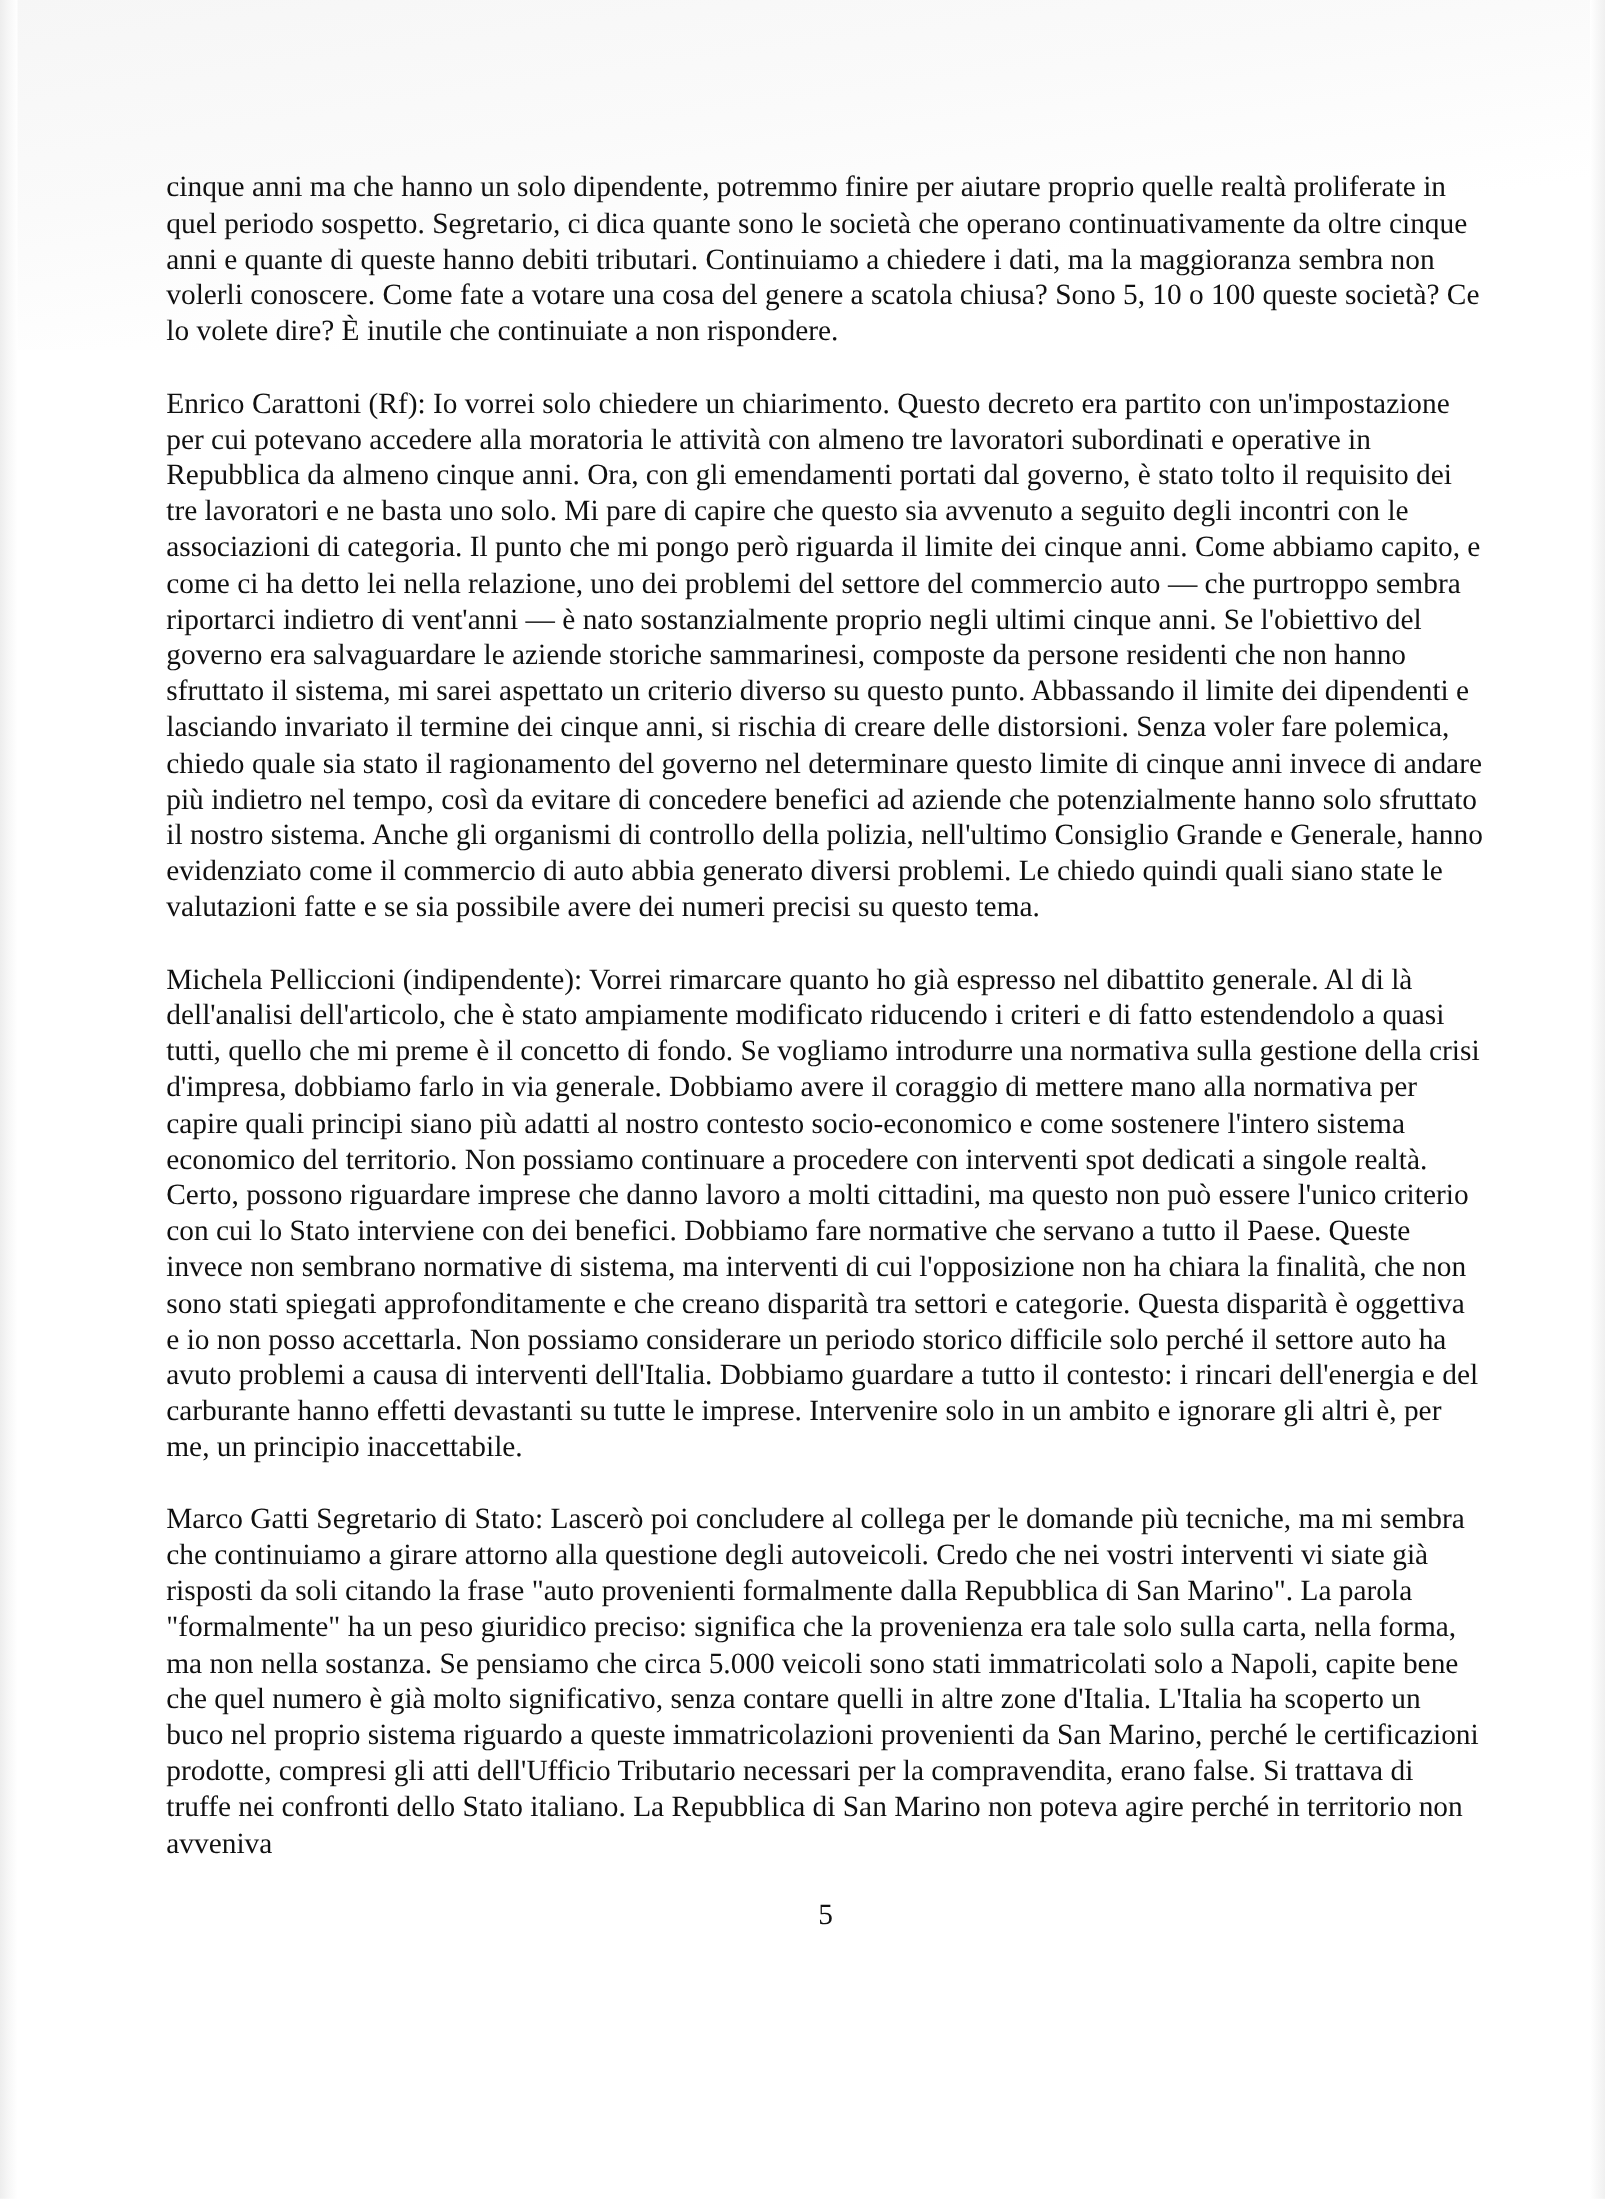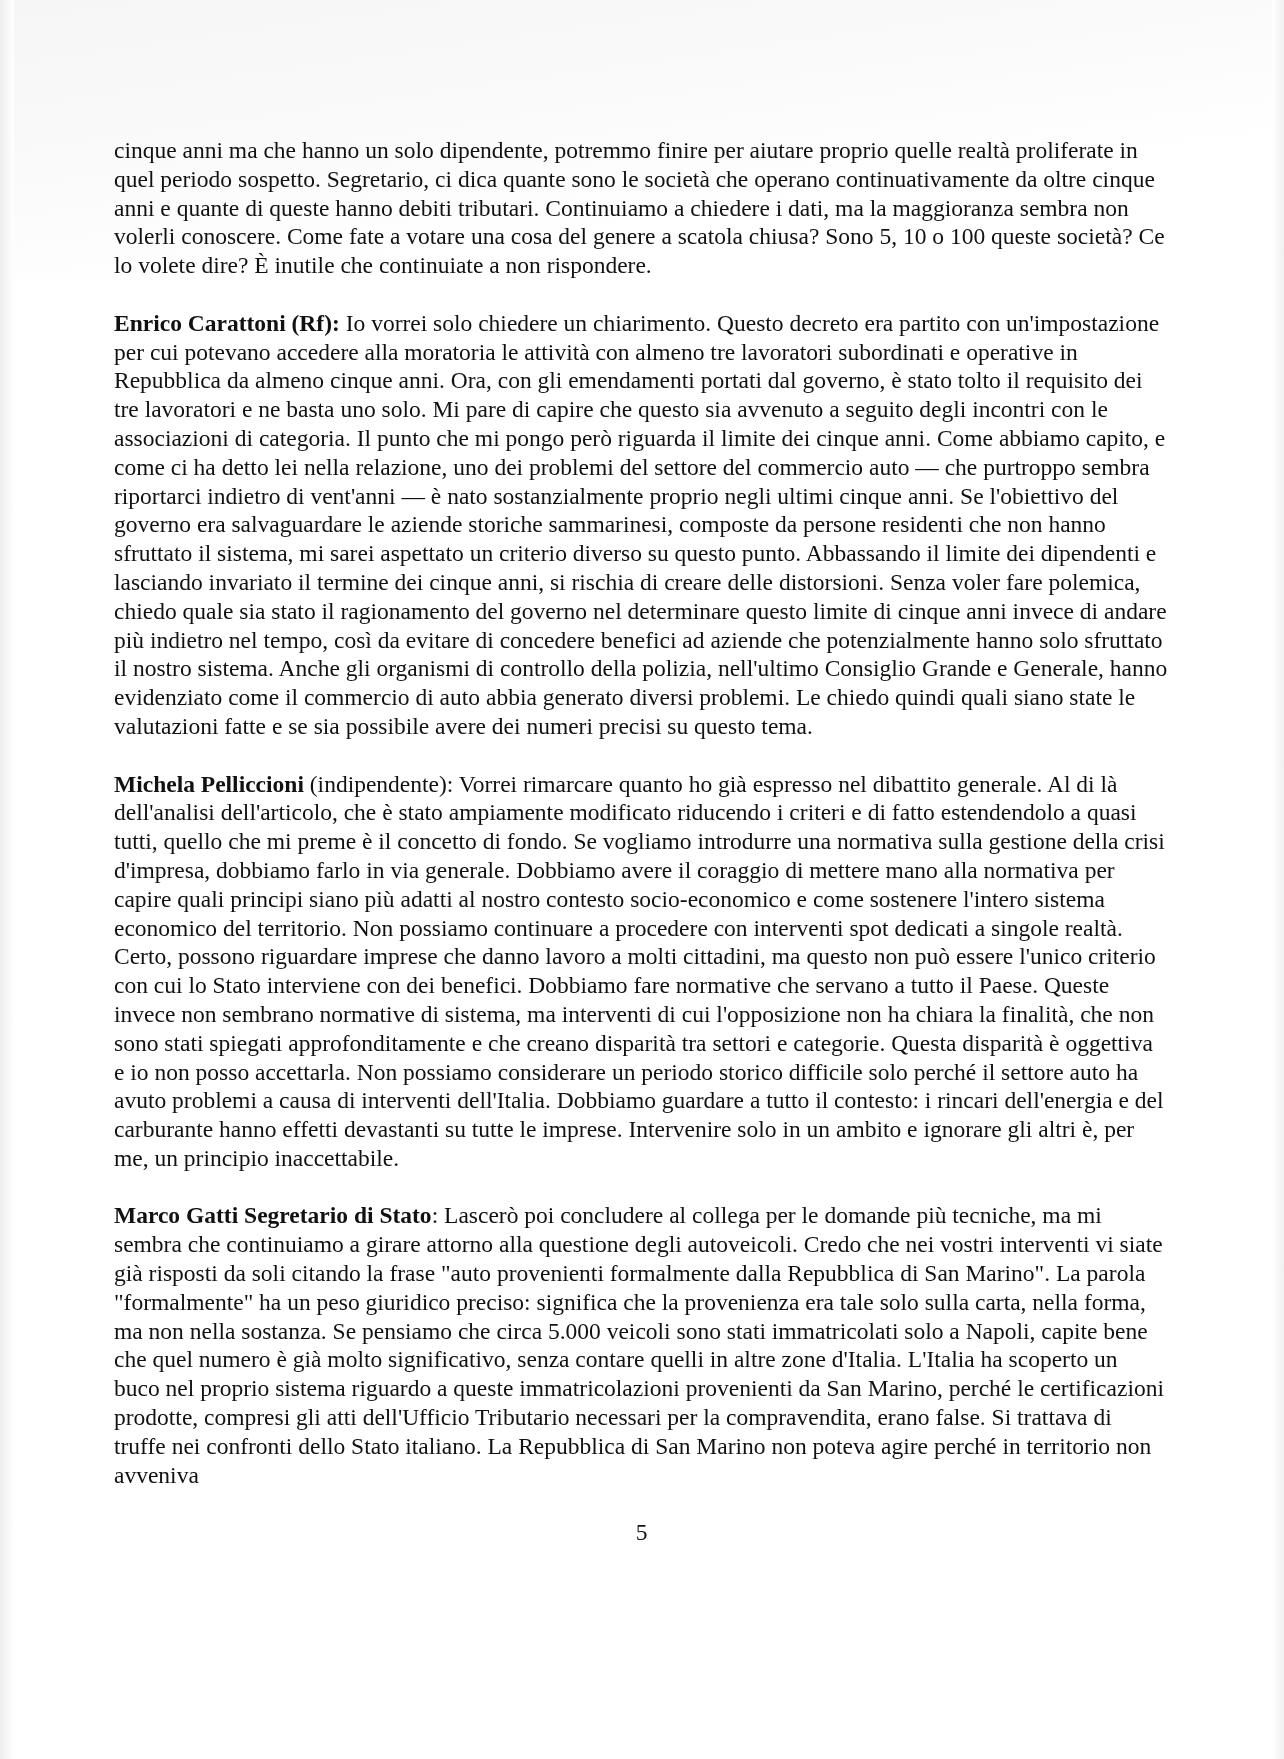--- a/index.html
+++ b/index.html
@@ -35,32 +35,32 @@
   .scan-edge-right {
     position: absolute;
     top: 0; right: 0;
     width: 12px;
     height: 100%;
     background: linear-gradient(to left, #f0f0f0 0%, #f8f8f8 55%, #ffffff 100%);
     pointer-events: none;
   }
   .page-content {
     position: absolute;
-    left: 114px;
+    left: 133px;
     top: 136px;
     width: 1055px;
     font-size: 23.5px;
     line-height: 28.8px;
     text-align: left;
   }
   .page-content p {
     margin: 0 0 28.8px 0;
   }
   .speaker {
-    font-weight: bold;
+    font-weight: normal;
   }
   .page-number {
     text-align: center;
     margin-top: 6px;
     font-size: 23.5px;
   }
 </style>
 </head>
 <body>
 

